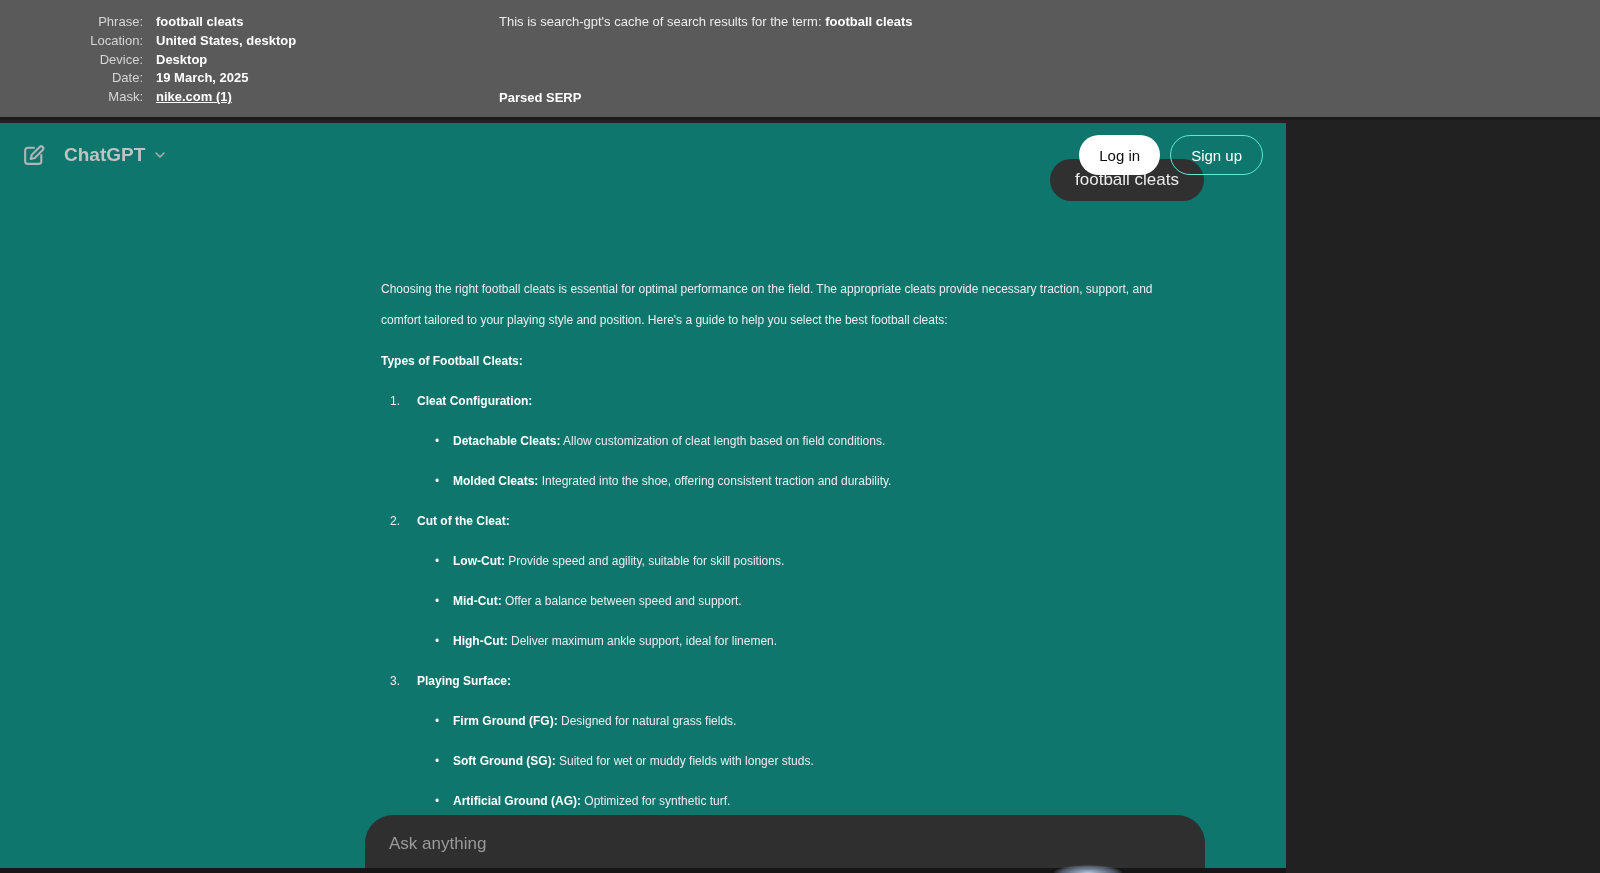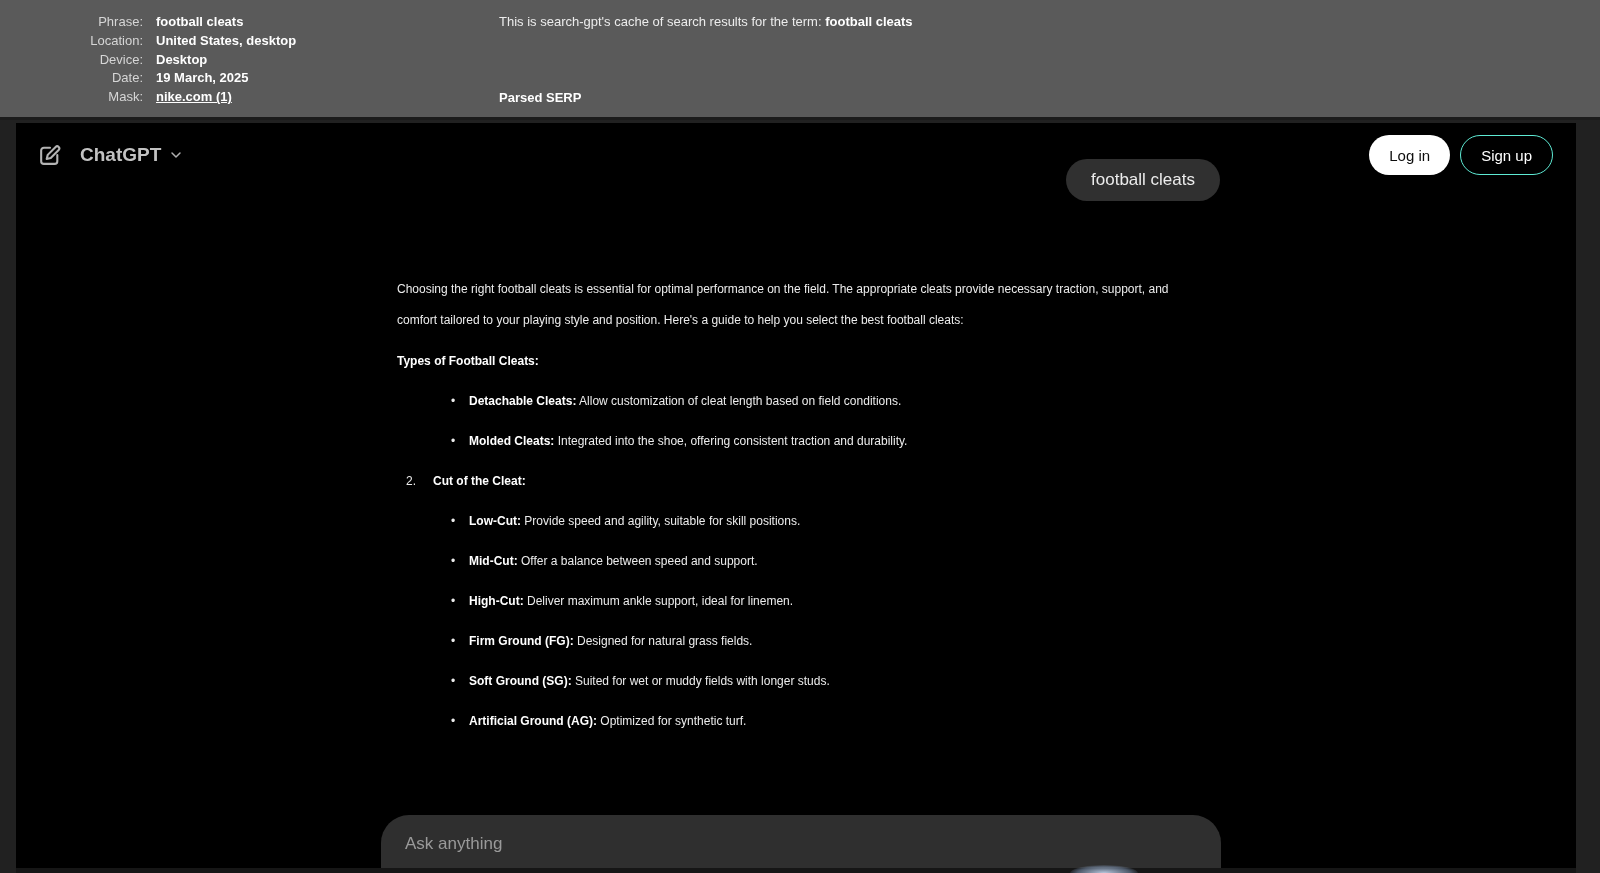--- a/index.html
+++ b/index.html
@@ -32,22 +32,22 @@
   }
   .cache-notice b { color: #ffffff; }
   .parsed-serp {
     position: absolute; left: 499px; top: 89px;
     font-weight: 700; color: #ffffff; cursor: pointer;
     line-height: 18.8px;
   }
 
   
   .chat {
-    position: absolute; top: 123px; left: 16px; width: 1560px; height: 750px;
-    background: #000000; overflow: hidden;
+    position: absolute; top: 123px; left: 0; width: 1286px; height: 750px;
+    background: #0f766e; overflow: hidden;
   }
 
   .topbar {
     position: absolute; top: 0; left: 0; right: 0; height: 64px;
     display: flex; align-items: center; padding: 0 23px 0 14px;
     z-index: 5;
   }
   .compose-btn {
     width: 38px; height: 38px; border-radius: 10px;
     display: flex; align-items: center; justify-content: center;
@@ -169,20 +169,21 @@
 
   <div class="conversation">
     <div class="bubble-row">
       <div class="user-bubble">football cleats</div>
     </div>
 
     <div class="assistant">
       <div class="intro">Choosing the right football cleats is essential for optimal performance on the field. The appropriate cleats provide necessary traction, support, and comfort tailored to your playing style and position. Here's a guide to help you select the best football cleats:</div>
       <div class="section-heading">Types of Football Cleats:</div>
       <div class="num-list" id="num-list">
+          <div class="num-item-title"><span class="num">1.</span><span class="title">Cleat Configuration:</span></div>
           <div class="bullet-line">
             <span class="bullet-dot">•</span>
             <span class="bullet-text"><b>Detachable Cleats:</b> Allow customization of cleat length based on field conditions.</span>
           </div>
           <div class="bullet-line">
             <span class="bullet-dot">•</span>
             <span class="bullet-text"><b>Molded Cleats:</b> Integrated into the shoe, offering consistent traction and durability.</span>
           </div>
           <div class="num-item-title"><span class="num">2.</span><span class="title">Cut of the Cleat:</span></div>
           <div class="bullet-line">
@@ -190,20 +191,21 @@
             <span class="bullet-text"><b>Low-Cut:</b> Provide speed and agility, suitable for skill positions.</span>
           </div>
           <div class="bullet-line">
             <span class="bullet-dot">•</span>
             <span class="bullet-text"><b>Mid-Cut:</b> Offer a balance between speed and support.</span>
           </div>
           <div class="bullet-line">
             <span class="bullet-dot">•</span>
             <span class="bullet-text"><b>High-Cut:</b> Deliver maximum ankle support, ideal for linemen.</span>
           </div>
+          <div class="num-item-title"><span class="num">3.</span><span class="title">Playing Surface:</span></div>
           <div class="bullet-line">
             <span class="bullet-dot">•</span>
             <span class="bullet-text"><b>Firm Ground (FG):</b> Designed for natural grass fields.</span>
           </div>
           <div class="bullet-line">
             <span class="bullet-dot">•</span>
             <span class="bullet-text"><b>Soft Ground (SG):</b> Suited for wet or muddy fields with longer studs.</span>
           </div>
           <div class="bullet-line">
             <span class="bullet-dot">•</span>

